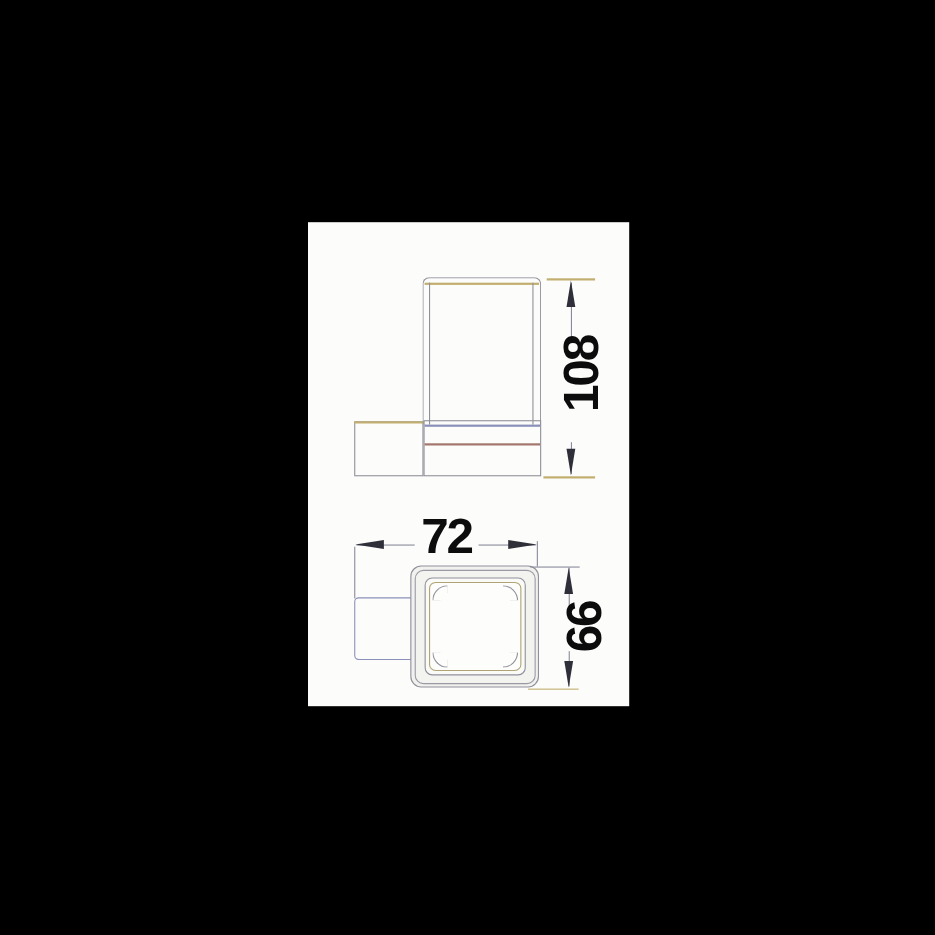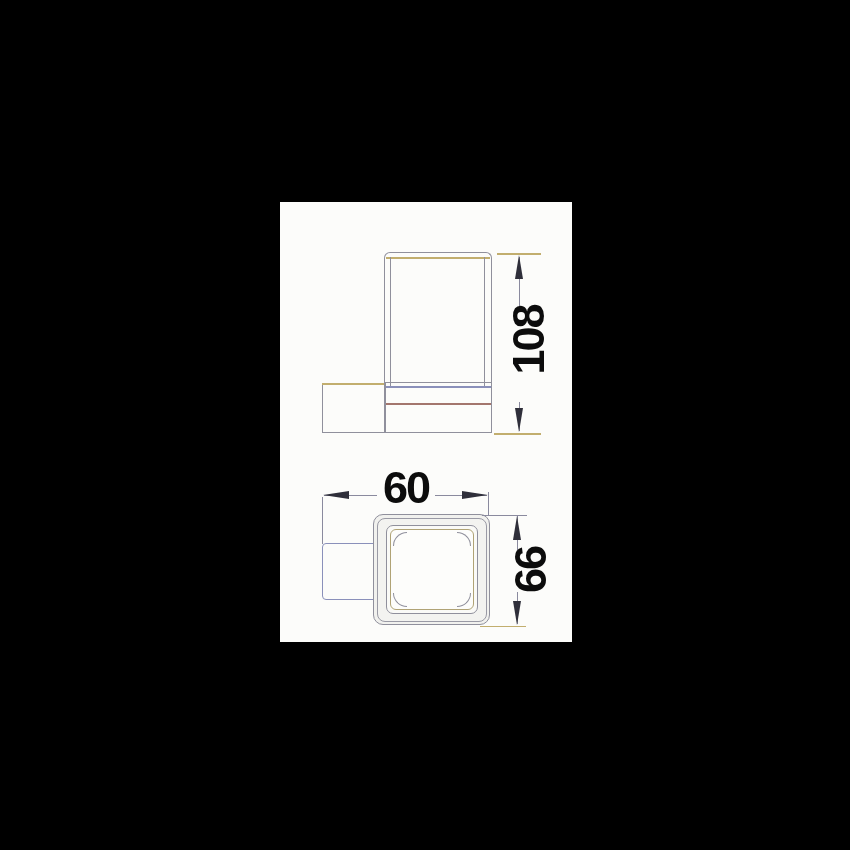--- a/index.html
+++ b/index.html
@@ -92,21 +92,21 @@
         <div class="arc br"></div>
       </div>
     </div>
 
     <div class="ln v diml" style="left:42px;top:295px;height:47px;width:1.4px;"></div>
     <div class="ln v diml" style="left:207.5px;top:290px;height:23px;width:1.4px;"></div>
     <div class="ln h diml" style="left:44px;top:292.5px;width:53px;height:1.4px;"></div>
     <div class="ln h diml" style="left:155px;top:292.5px;width:52px;height:1.4px;"></div>
     <div class="arr left" style="left:43px;top:288.5px;"></div>
     <div class="arr right" style="left:182px;top:288.5px;"></div>
-    <div class="dimlabel" style="left:96px;top:268px;width:60px;height:36px;">60</div>
+    <div class="dimlabel" style="left:96px;top:268px;width:60px;height:36px;">72</div>
 
     <div class="ln h diml" style="left:202px;top:312.5px;width:45px;height:1.4px;"></div>
     <div class="ln h warm" style="left:200px;top:423.5px;width:46px;height:1.4px;"></div>
     <div class="ln v diml" style="left:236.5px;top:314px;height:34px;width:1.4px;"></div>
     <div class="ln v diml" style="left:236.5px;top:390px;height:32px;width:1.4px;"></div>
     <div class="arr up" style="left:232.5px;top:314px;"></div>
     <div class="arr down" style="left:232.5px;top:399px;"></div>
     <div class="dimlabel rot" style="left:225px;top:350px;width:52px;height:36px;">66</div>
   </div>
 

